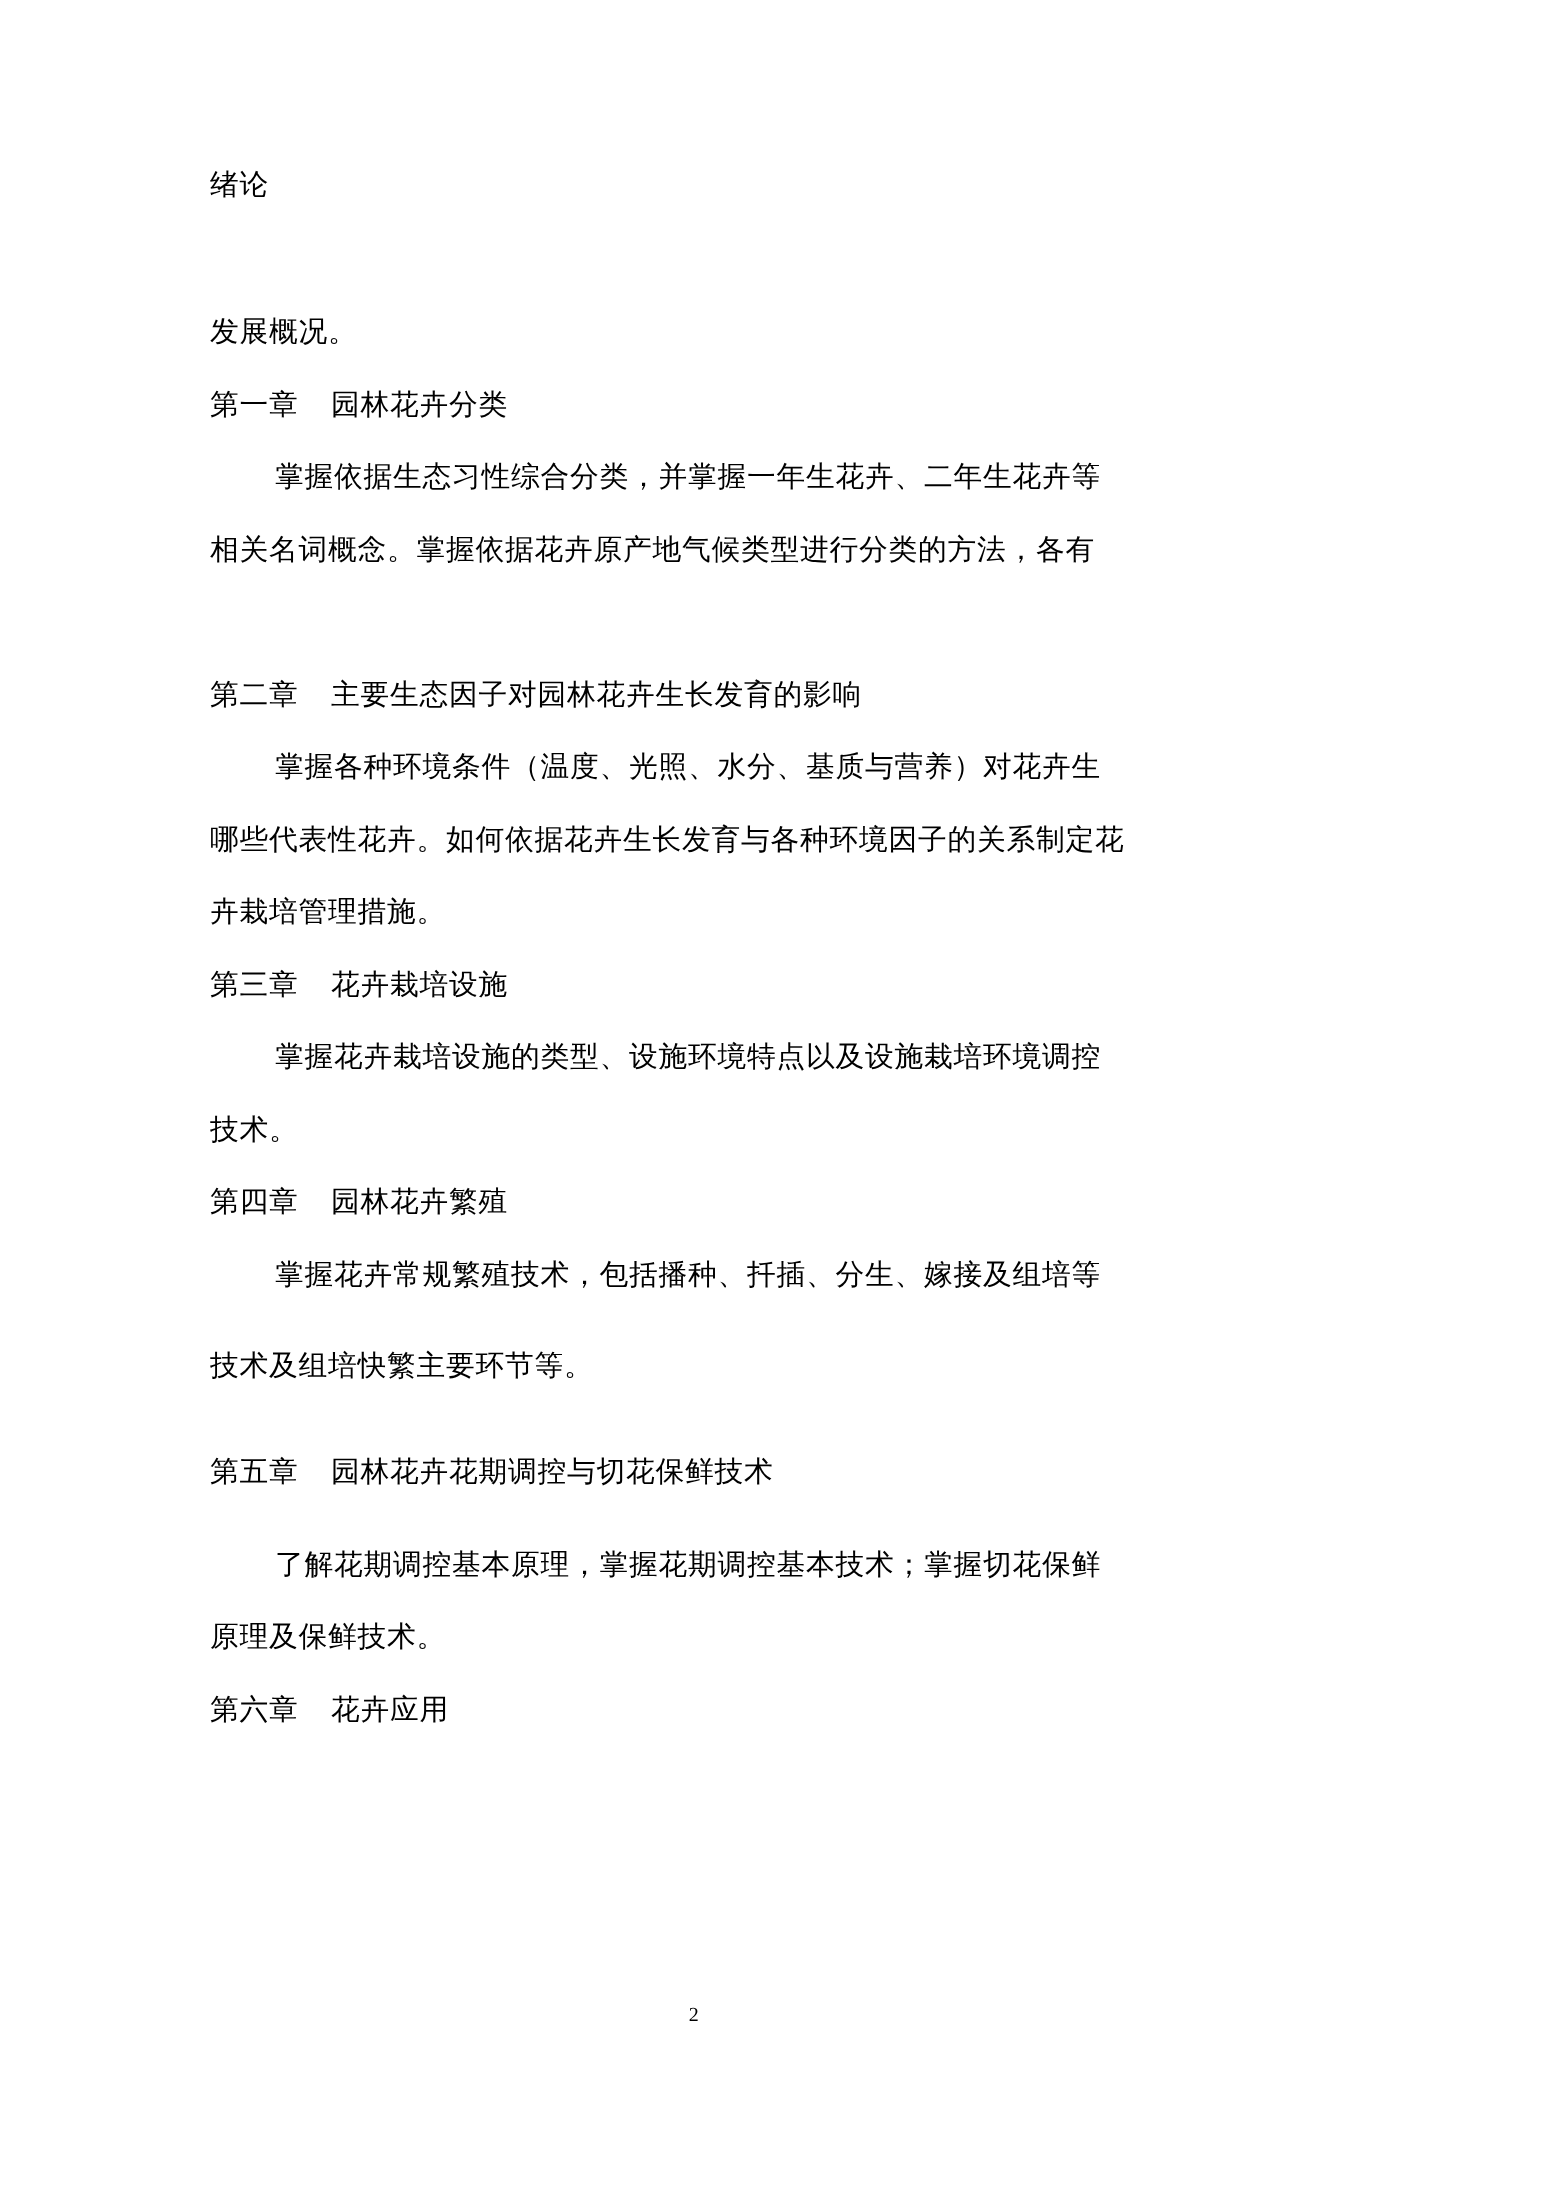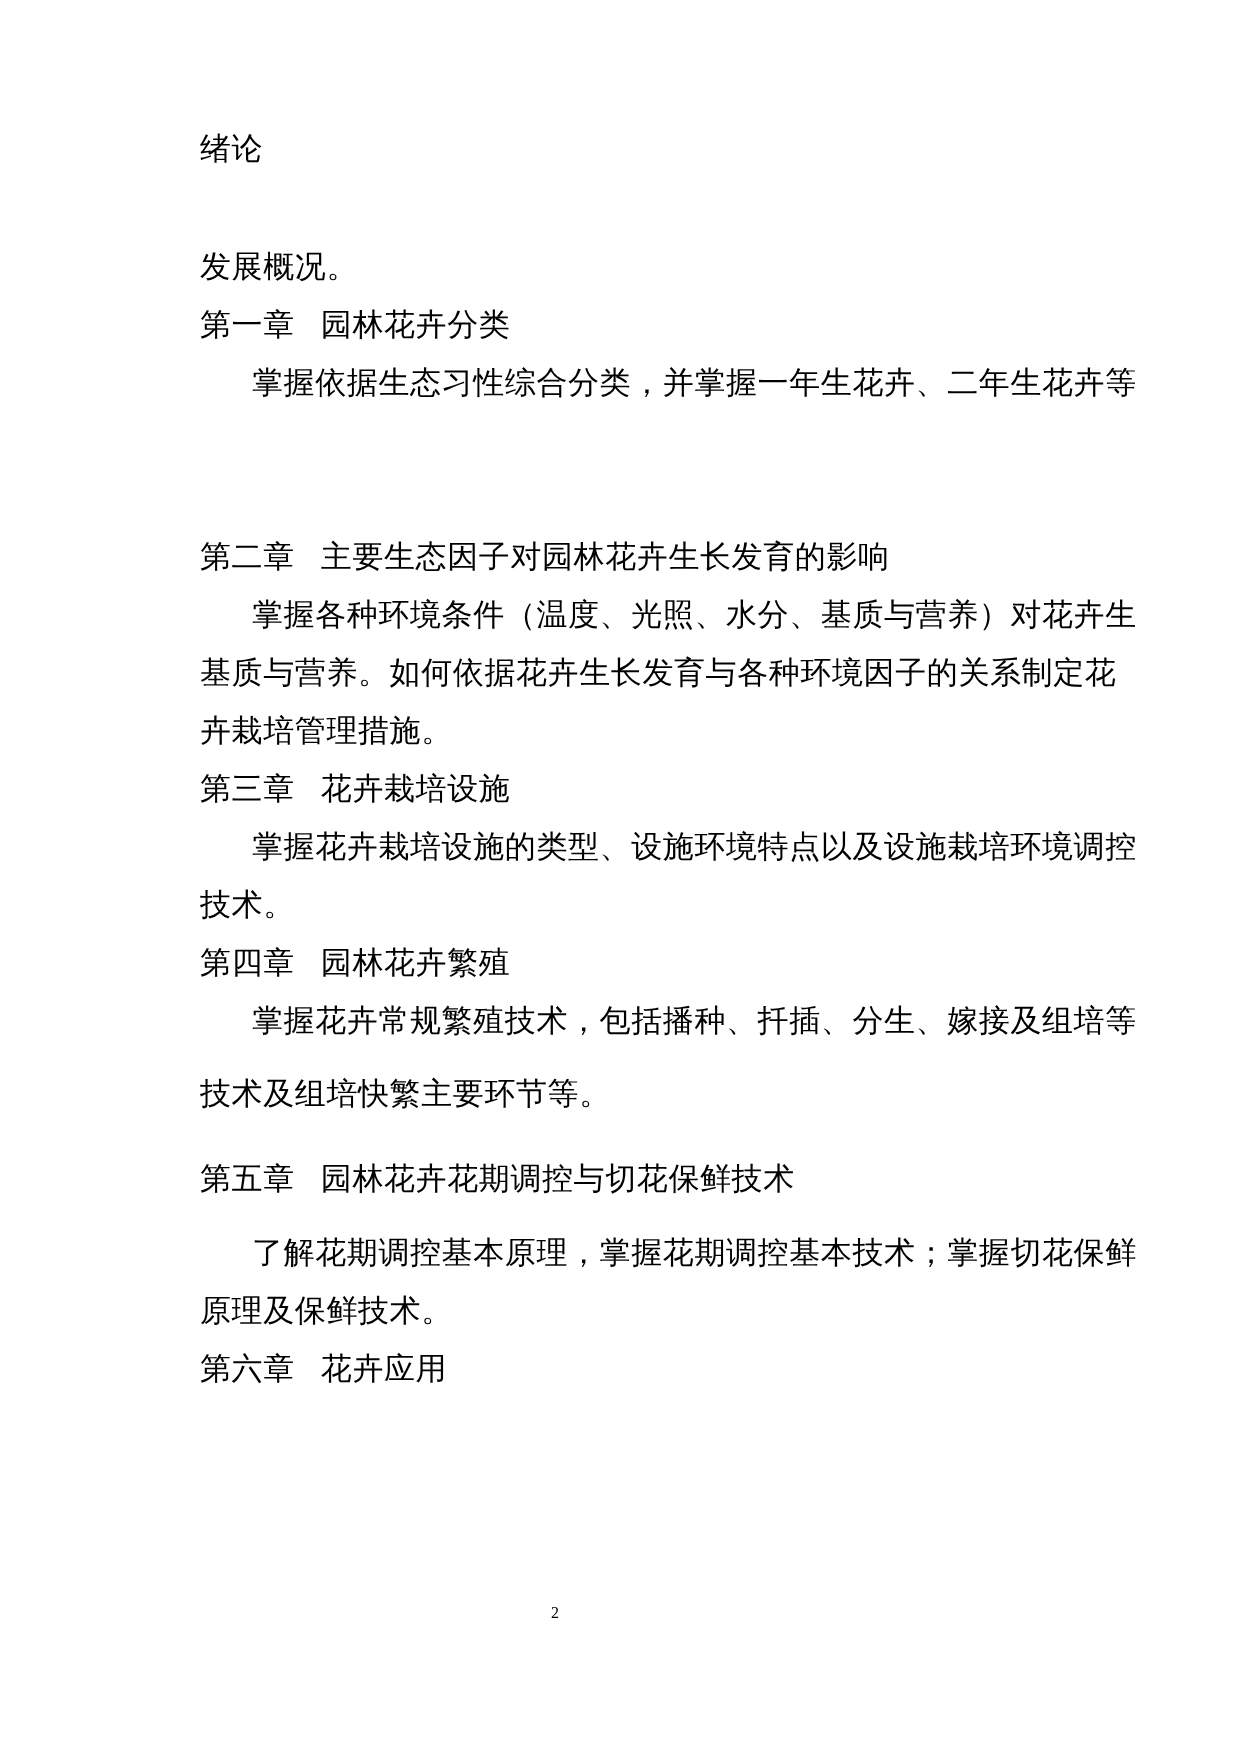--- a/index.html
+++ b/index.html
@@ -20,25 +20,24 @@
       left: 0;
       top: 0;
       width: 1240px;
       height: 1754px;
       background: #ffffff;
     }
     .line {
       position: absolute;
       left: 168px;
       width: 780px;
-      font-size: 31px;
+      font-size: 23px;
       line-height: 30px;
       white-space: nowrap;
       letter-spacing: 0.6px;
-      margin-left: 32px;
     }
     .indent {
       left: 220px;
     }
     .heading .num {
       display: inline-block;
       margin-right: 26px;
     }
     .page-number {
       position: absolute;
@@ -58,26 +57,27 @@
 
   <div class="line heading" style="top:133px">
     <span>绪论</span>
   </div>
   <div class="line" style="top:251px">发展概况。</div>
 
   <div class="line heading" style="top:309px">
     <span class="num">第一章</span><span>园林花卉分类</span>
   </div>
   <div class="line indent" style="top:367px">掌握依据生态习性综合分类，并掌握一年生花卉、二年生花卉等</div>
+  <div class="line" style="top:425px">相关名词概念。掌握依据花卉原产地气候类型进行分类的方法，各有</div>
 
   <div class="line heading" style="top:541px">
     <span class="num">第二章</span><span>主要生态因子对园林花卉生长发育的影响</span>
   </div>
   <div class="line indent" style="top:599px">掌握各种环境条件（温度、光照、水分、基质与营养）对花卉生</div>
-  <div class="line" style="top:657px">基质与营养。如何依据花卉生长发育与各种环境因子的关系制定花</div>
+  <div class="line" style="top:657px">哪些代表性花卉。如何依据花卉生长发育与各种环境因子的关系制定花</div>
   <div class="line" style="top:715px">卉栽培管理措施。</div>
 
   <div class="line heading" style="top:773px">
     <span class="num">第三章</span><span>花卉栽培设施</span>
   </div>
   <div class="line indent" style="top:831px">掌握花卉栽培设施的类型、设施环境特点以及设施栽培环境调控</div>
   <div class="line" style="top:889px">技术。</div>
 
   <div class="line heading" style="top:947px">
     <span class="num">第四章</span><span>园林花卉繁殖</span>

